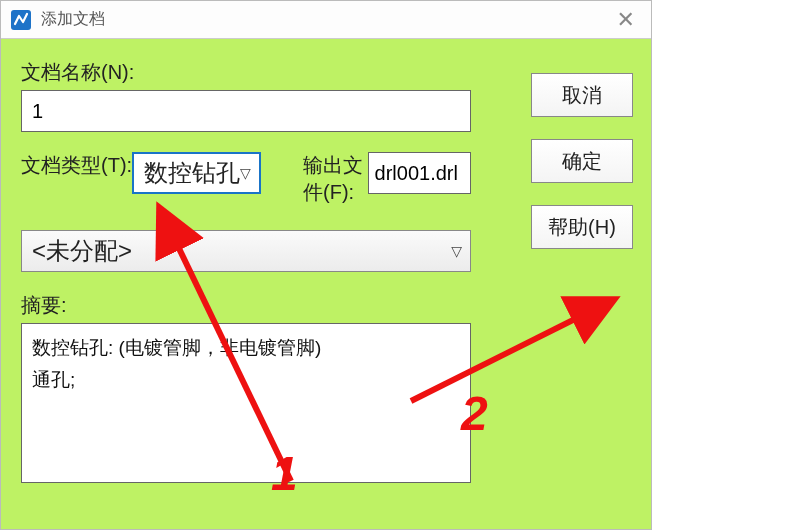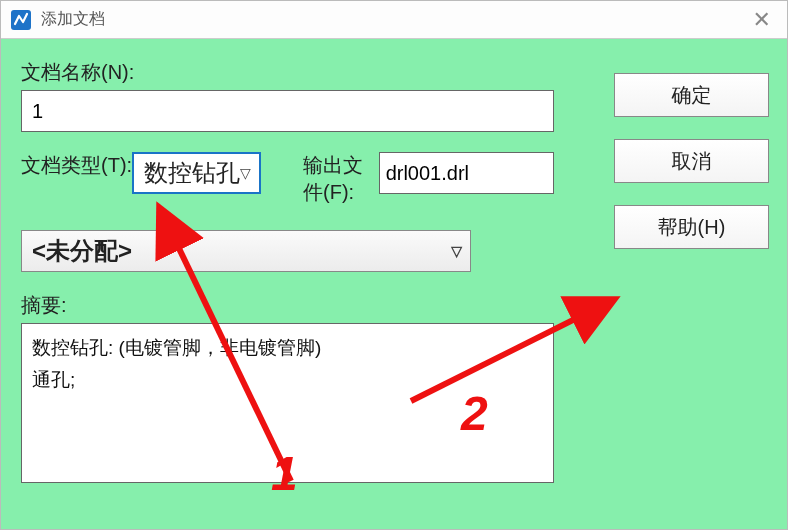--- a/index.html
+++ b/index.html
@@ -1,33 +1,33 @@
 <!DOCTYPE html>
 <html><head>
 <meta charset="utf-8">
 <style>
   * { box-sizing: border-box; font-family: "Microsoft YaHei", "Segoe UI", sans-serif; }
   body { margin: 0; background: #fff; }
-  .window { width: 788px; height: 530px; border: 1px solid #bbb; background: #86efac; position: relative; overflow: hidden; }
+  .window { width: 652px; height: 530px; border: 1px solid #bbb; background: #bef264; position: relative; overflow: hidden; }
   .titlebar { height: 38px; display: flex; align-items: center; padding: 0 8px; border-bottom: 1px solid #ccc; background: #fdfdfd; }
   .titlebar .app-icon { width: 24px; height: 24px; margin-right: 8px; display: flex; align-items: center; justify-content: center; }
   .titlebar .title { font-size: 16px; color: #555; flex: 1; }
   .titlebar .close { font-size: 22px; color: #888; padding: 0 8px; cursor: pointer; user-select: none; }
   .body { position: absolute; top: 38px; left: 0; right: 0; bottom: 0; padding: 20px 18px 10px 20px; display: flex; gap: 36px; }
   .form-area { flex: 1; padding-right: 24px; }
   .button-col { width: 155px; display: flex; flex-direction: column; gap: 22px; padding-top: 14px; }
   .button-col .gap-lg { height: 14px; }
   .btn { height: 44px; border: 1px solid #888; background: linear-gradient(#fff,#f4f4f4); font-size: 20px; color: #222; display: flex; align-items: center; justify-content: center; cursor: pointer; }
   .lbl { font-size: 20px; color: #222; margin-bottom: 4px; }
   .row { display: flex; gap: 36px; }
   .col { display: flex; flex-direction: row; }
   .input-text { height: 42px; border: 1.5px solid #666; padding: 4px 10px; font-size: 20px; color: #000; background: #fff; }
   .input-text.small-pad { padding: 4px 6px; }
   .combo { height: 42px; border: 2px solid #1a74c7; background: #fff; display: flex; align-items: center; padding: 0 8px 0 10px; cursor: pointer; position: relative; }
-  .combo.plain { border: 1px solid #888; background: linear-gradient(#fafafa,#ececec); font-weight: bold; }
+  .combo.plain { border: 1px solid #888; background: linear-gradient(#fafafa,#ececec); }
   .combo .combo-text { flex: 1; font-size: 24px; color: #222; }
   .combo .chev { font-size: 14px; color: #444; }
   .combo.plain .chev { font-size: 14px; }
   .summary-box { border: 1.5px solid #666; background: #fff; padding: 8px 10px; font-size: 19px; color: #111; line-height: 1.7; height: 160px; overflow: auto; white-space: pre-line; }
   .mt-20 { margin-top: 20px; }
   
   .anno { position: absolute; pointer-events: none; }
   .anno-text { position: absolute; font-size: 48px; font-weight: 700; color: #e11; font-style: italic; }
 </style>
 </head>
@@ -76,22 +76,22 @@
 
       <div class="mt-20">
         <div class="lbl">摘要:</div>
         <div class="summary-box">数控钻孔: (电镀管脚，非电镀管脚)
 通孔;</div>
       </div>
 
     </div>
 
     <div class="button-col">
+      <div class="btn">取消</div>
       <div class="btn">确定</div>
-      <div class="btn">取消</div>
       <div class="btn">帮助(H)</div>
       <div class="gap-lg"></div>
       <div class="gap-lg"></div>
     </div>
 
   </div>
 
   <svg class="anno" style="left:0; top:0;" width="800" height="530">
     <defs>
       <marker id="ah" viewBox="0 0 10 10" refX="8" refY="5" markerWidth="9" markerHeight="9" orient="auto-start-reverse">

